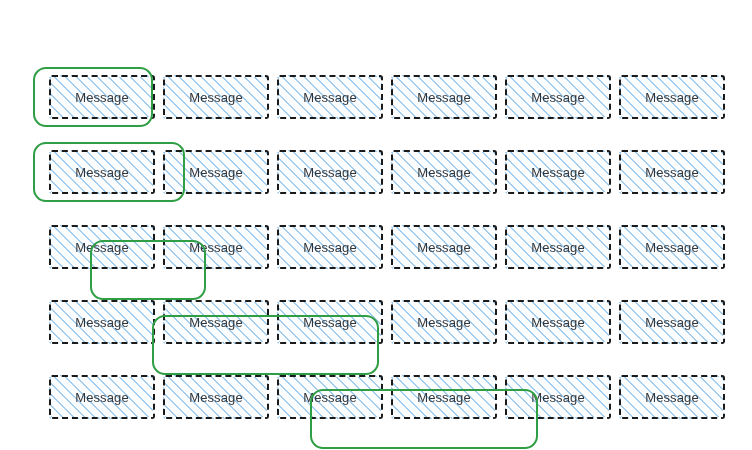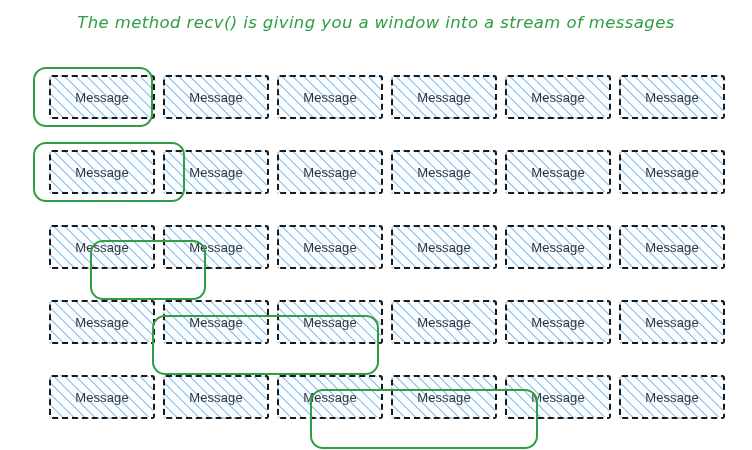--- a/index.html
+++ b/index.html
@@ -80,21 +80,20 @@
     border-radius: 13px;
     background: transparent;
     pointer-events: none;
   }
 </style>
 </head>
 <body>
 
 <div id="canvas">
 
-  <div class="title">The method recv() is giving you a window into a stream of messages</div>
 
   <div id="rows-container">
       <div class="row" style="top: 75px;">
         <div class="msg" style="left: 41px; top: 0px; width: 106px; height: 44px;">
           <span class="msg-label">Message</span>
         </div>
         <div class="msg" style="left: 155px; top: 0px; width: 106px; height: 44px;">
           <span class="msg-label">Message</span>
         </div>
         <div class="msg" style="left: 269px; top: 0px; width: 106px; height: 44px;">

